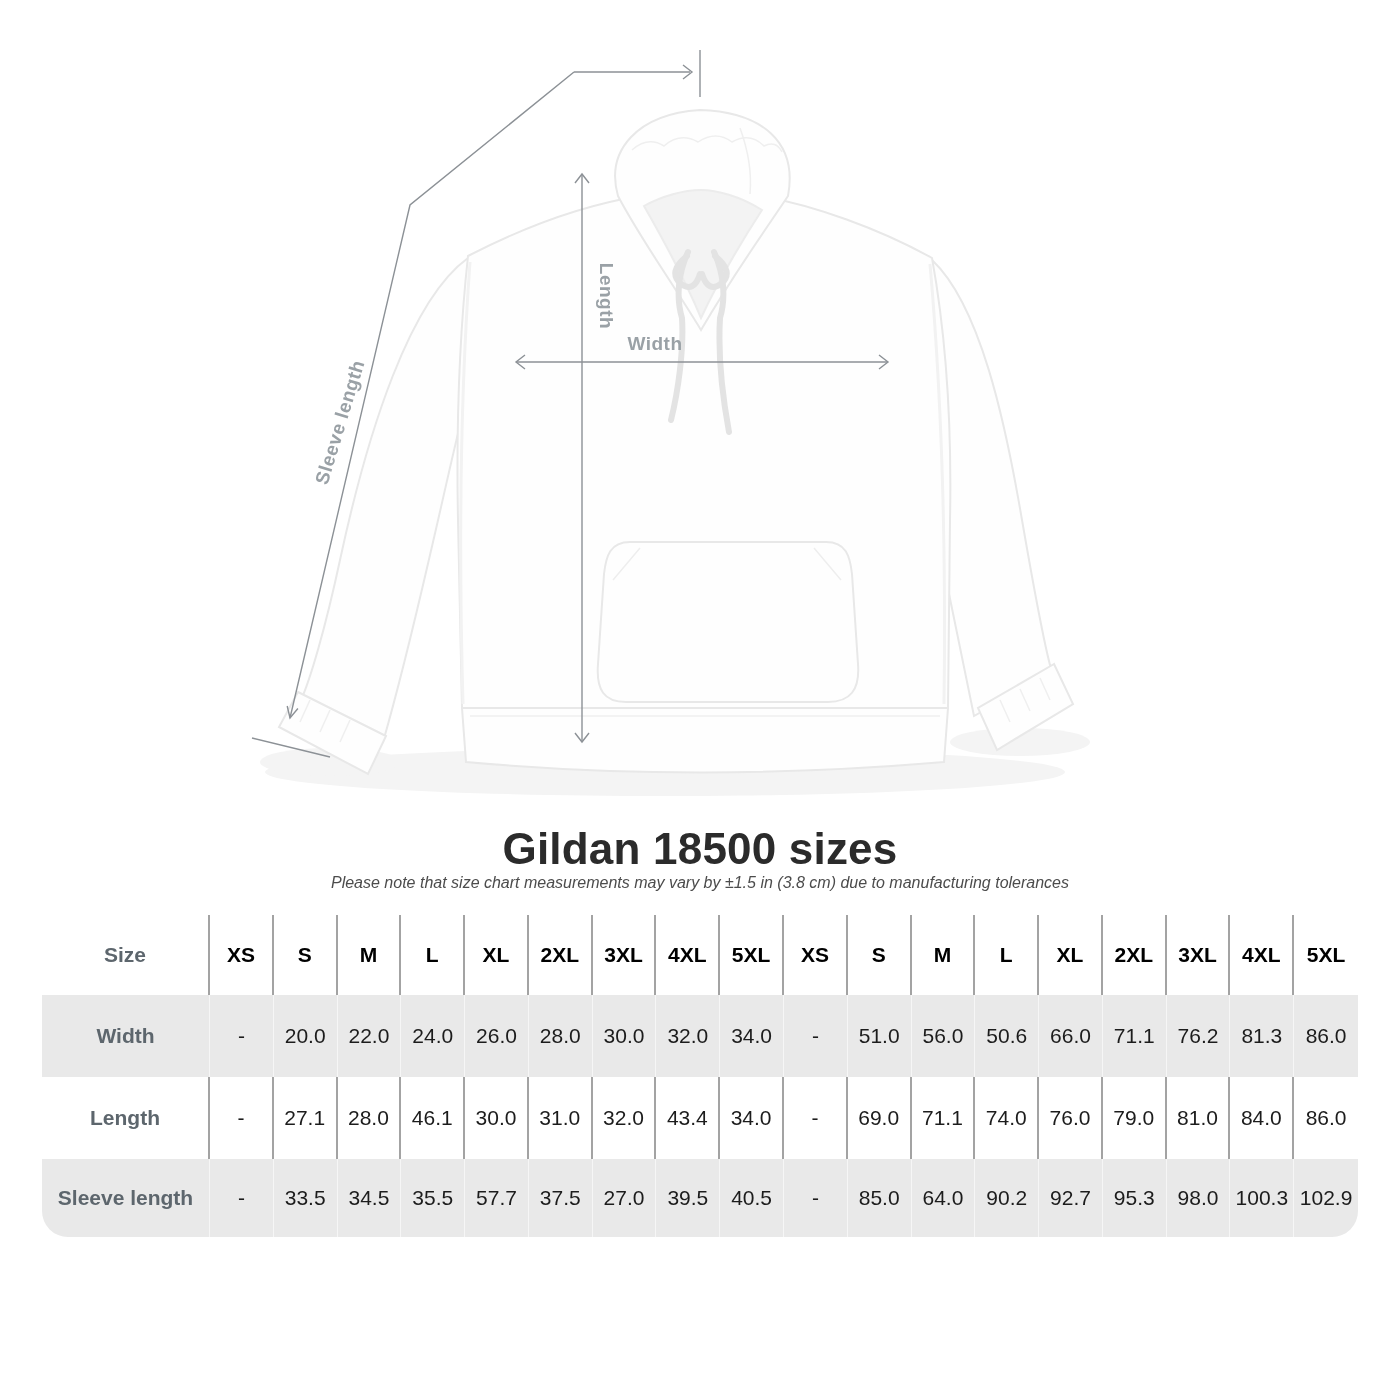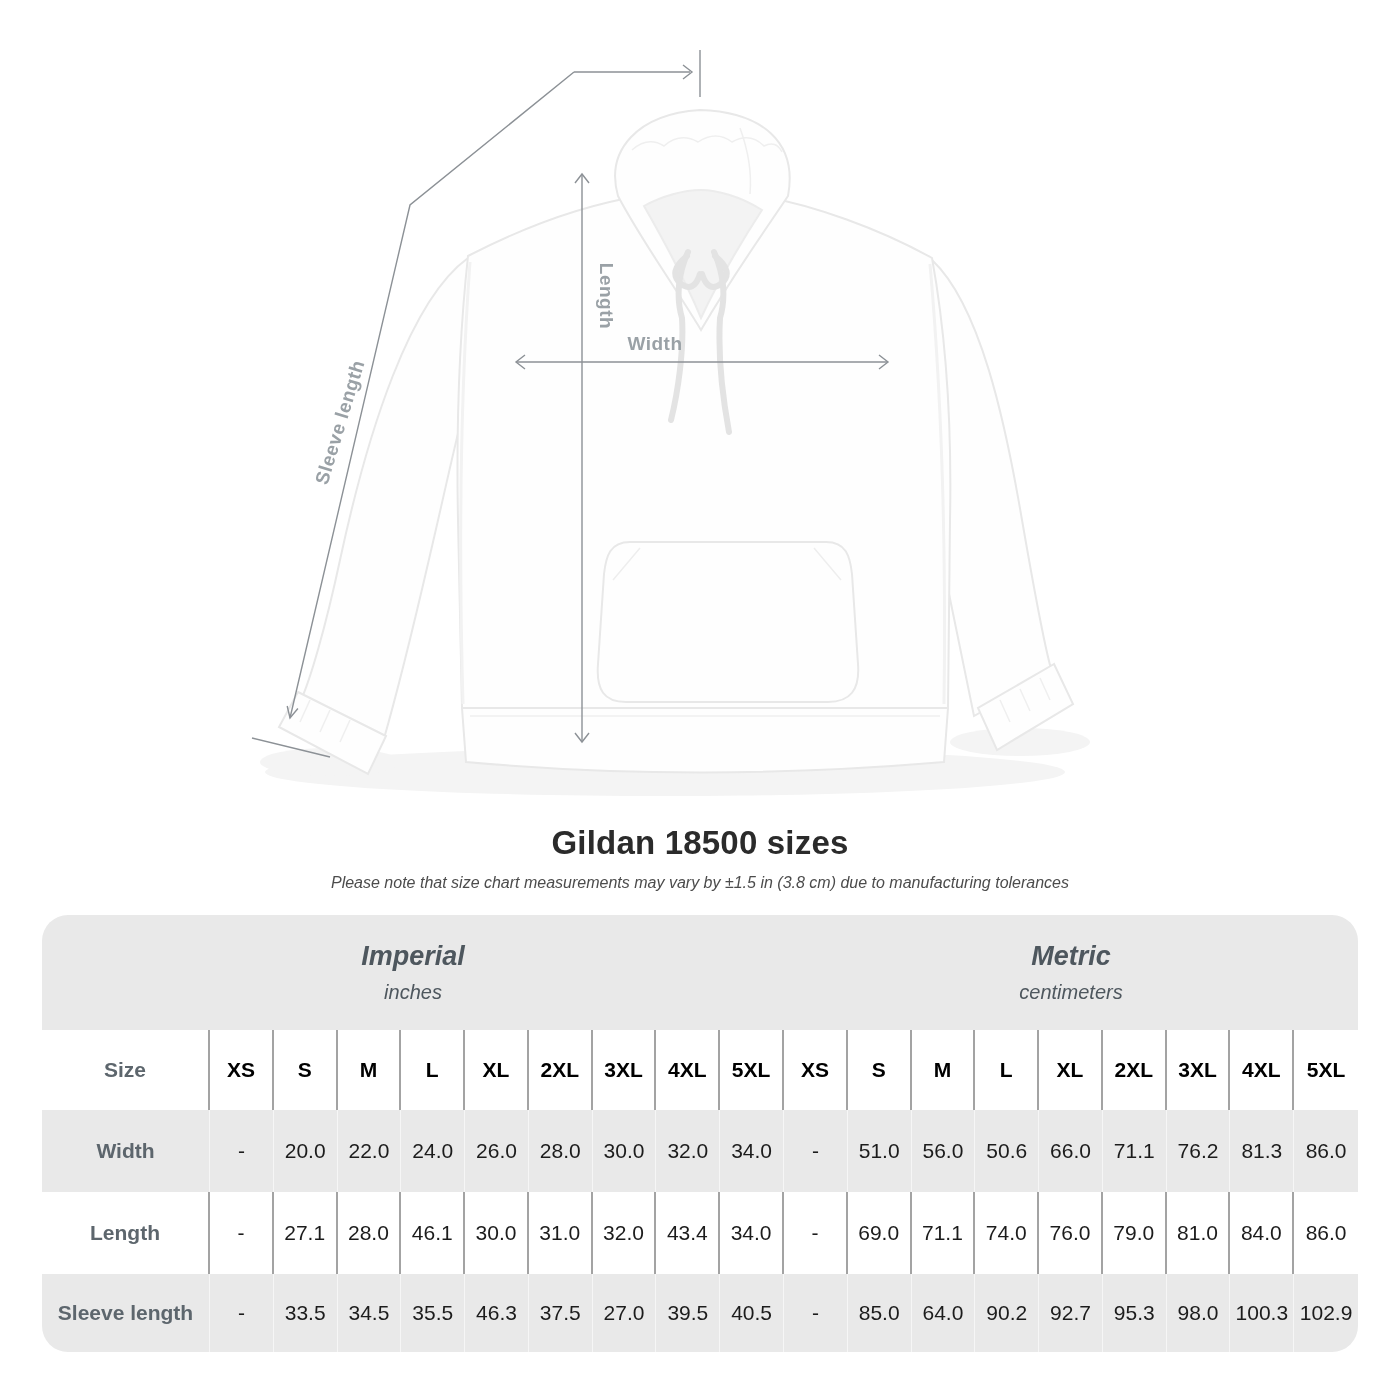--- a/index.html
+++ b/index.html
@@ -2,21 +2,21 @@
 <html><head>
 <meta charset="utf-8">
 <style>
   html,body{margin:0;padding:0;background:#ffffff;}
   #page{position:relative;width:1400px;height:1400px;background:#ffffff;overflow:hidden;
         font-family:"Liberation Sans","DejaVu Sans",sans-serif;}
   
   #diagram{position:absolute;left:0;top:0;width:1400px;height:818px;}
   
   #title{position:absolute;left:0;top:824px;width:1400px;text-align:center;
-         font-size:33px;font-weight:bold;color:#2b2b2b;letter-spacing:.2px;}
+         font-size:44px;font-weight:bold;color:#2b2b2b;letter-spacing:.2px;}
   #subtitle{position:absolute;left:0;top:874px;width:1400px;text-align:center;
          font-size:16px;font-style:italic;color:#4c4c4c;}
   
   #sizetable{position:absolute;left:42px;top:915px;width:1316px;}
   .band{height:115px;background:#e9e9e9;border-radius:26px 26px 0 0;display:flex;}
   .band .half{display:flex;flex-direction:column;align-items:center;justify-content:center;}
   .band .half.imp{width:742px;}
   .band .half.met{width:574px;}
   .unit-name{font-size:27px;font-weight:bold;font-style:italic;color:#4e575e;}
   .unit-sub{font-size:20px;font-style:italic;color:#4e575e;margin-top:9px;}
@@ -108,30 +108,20 @@
     <text class="meas-label" x="600" y="296" text-anchor="middle" transform="rotate(90 600 296)">Length</text>
     <text class="meas-label" x="655" y="350" text-anchor="middle">Width</text>
     <text class="meas-label" x="346" y="424" text-anchor="middle" transform="rotate(-73 346 424)">Sleeve length</text>
   </svg>
 
   <div id="title">Gildan 18500 sizes</div>
   <div id="subtitle">Please note that size chart measurements may vary by ±1.5 in (3.8 cm) due to manufacturing tolerances</div>
 
   <div id="sizetable">
 
-    <div class="band">
-      <div class="half imp">
-        <div class="unit-name">Imperial</div>
-        <div class="unit-sub">inches</div>
-      </div>
-      <div class="half met">
-        <div class="unit-name">Metric</div>
-        <div class="unit-sub">centimeters</div>
-      </div>
-    </div>
 
     <div class="trow r-size">
       <div class="c lab">Size</div>
       <div class="c">XS</div>
       <div class="c">S</div>
       <div class="c">M</div>
       <div class="c">L</div>
       <div class="c">XL</div>
       <div class="c">2XL</div>
       <div class="c">3XL</div>
@@ -191,21 +181,21 @@
       <div class="c">84.0</div>
       <div class="c">86.0</div>
     </div>
 
     <div class="trow r-gray r-last">
       <div class="c lab">Sleeve length</div>
       <div class="c">-</div>
       <div class="c">33.5</div>
       <div class="c">34.5</div>
       <div class="c">35.5</div>
-      <div class="c">46.3</div>
+      <div class="c">57.7</div>
       <div class="c">37.5</div>
       <div class="c">27.0</div>
       <div class="c">39.5</div>
       <div class="c">40.5</div>
       <div class="c">-</div>
       <div class="c">85.0</div>
       <div class="c">64.0</div>
       <div class="c">90.2</div>
       <div class="c">92.7</div>
       <div class="c">95.3</div>

